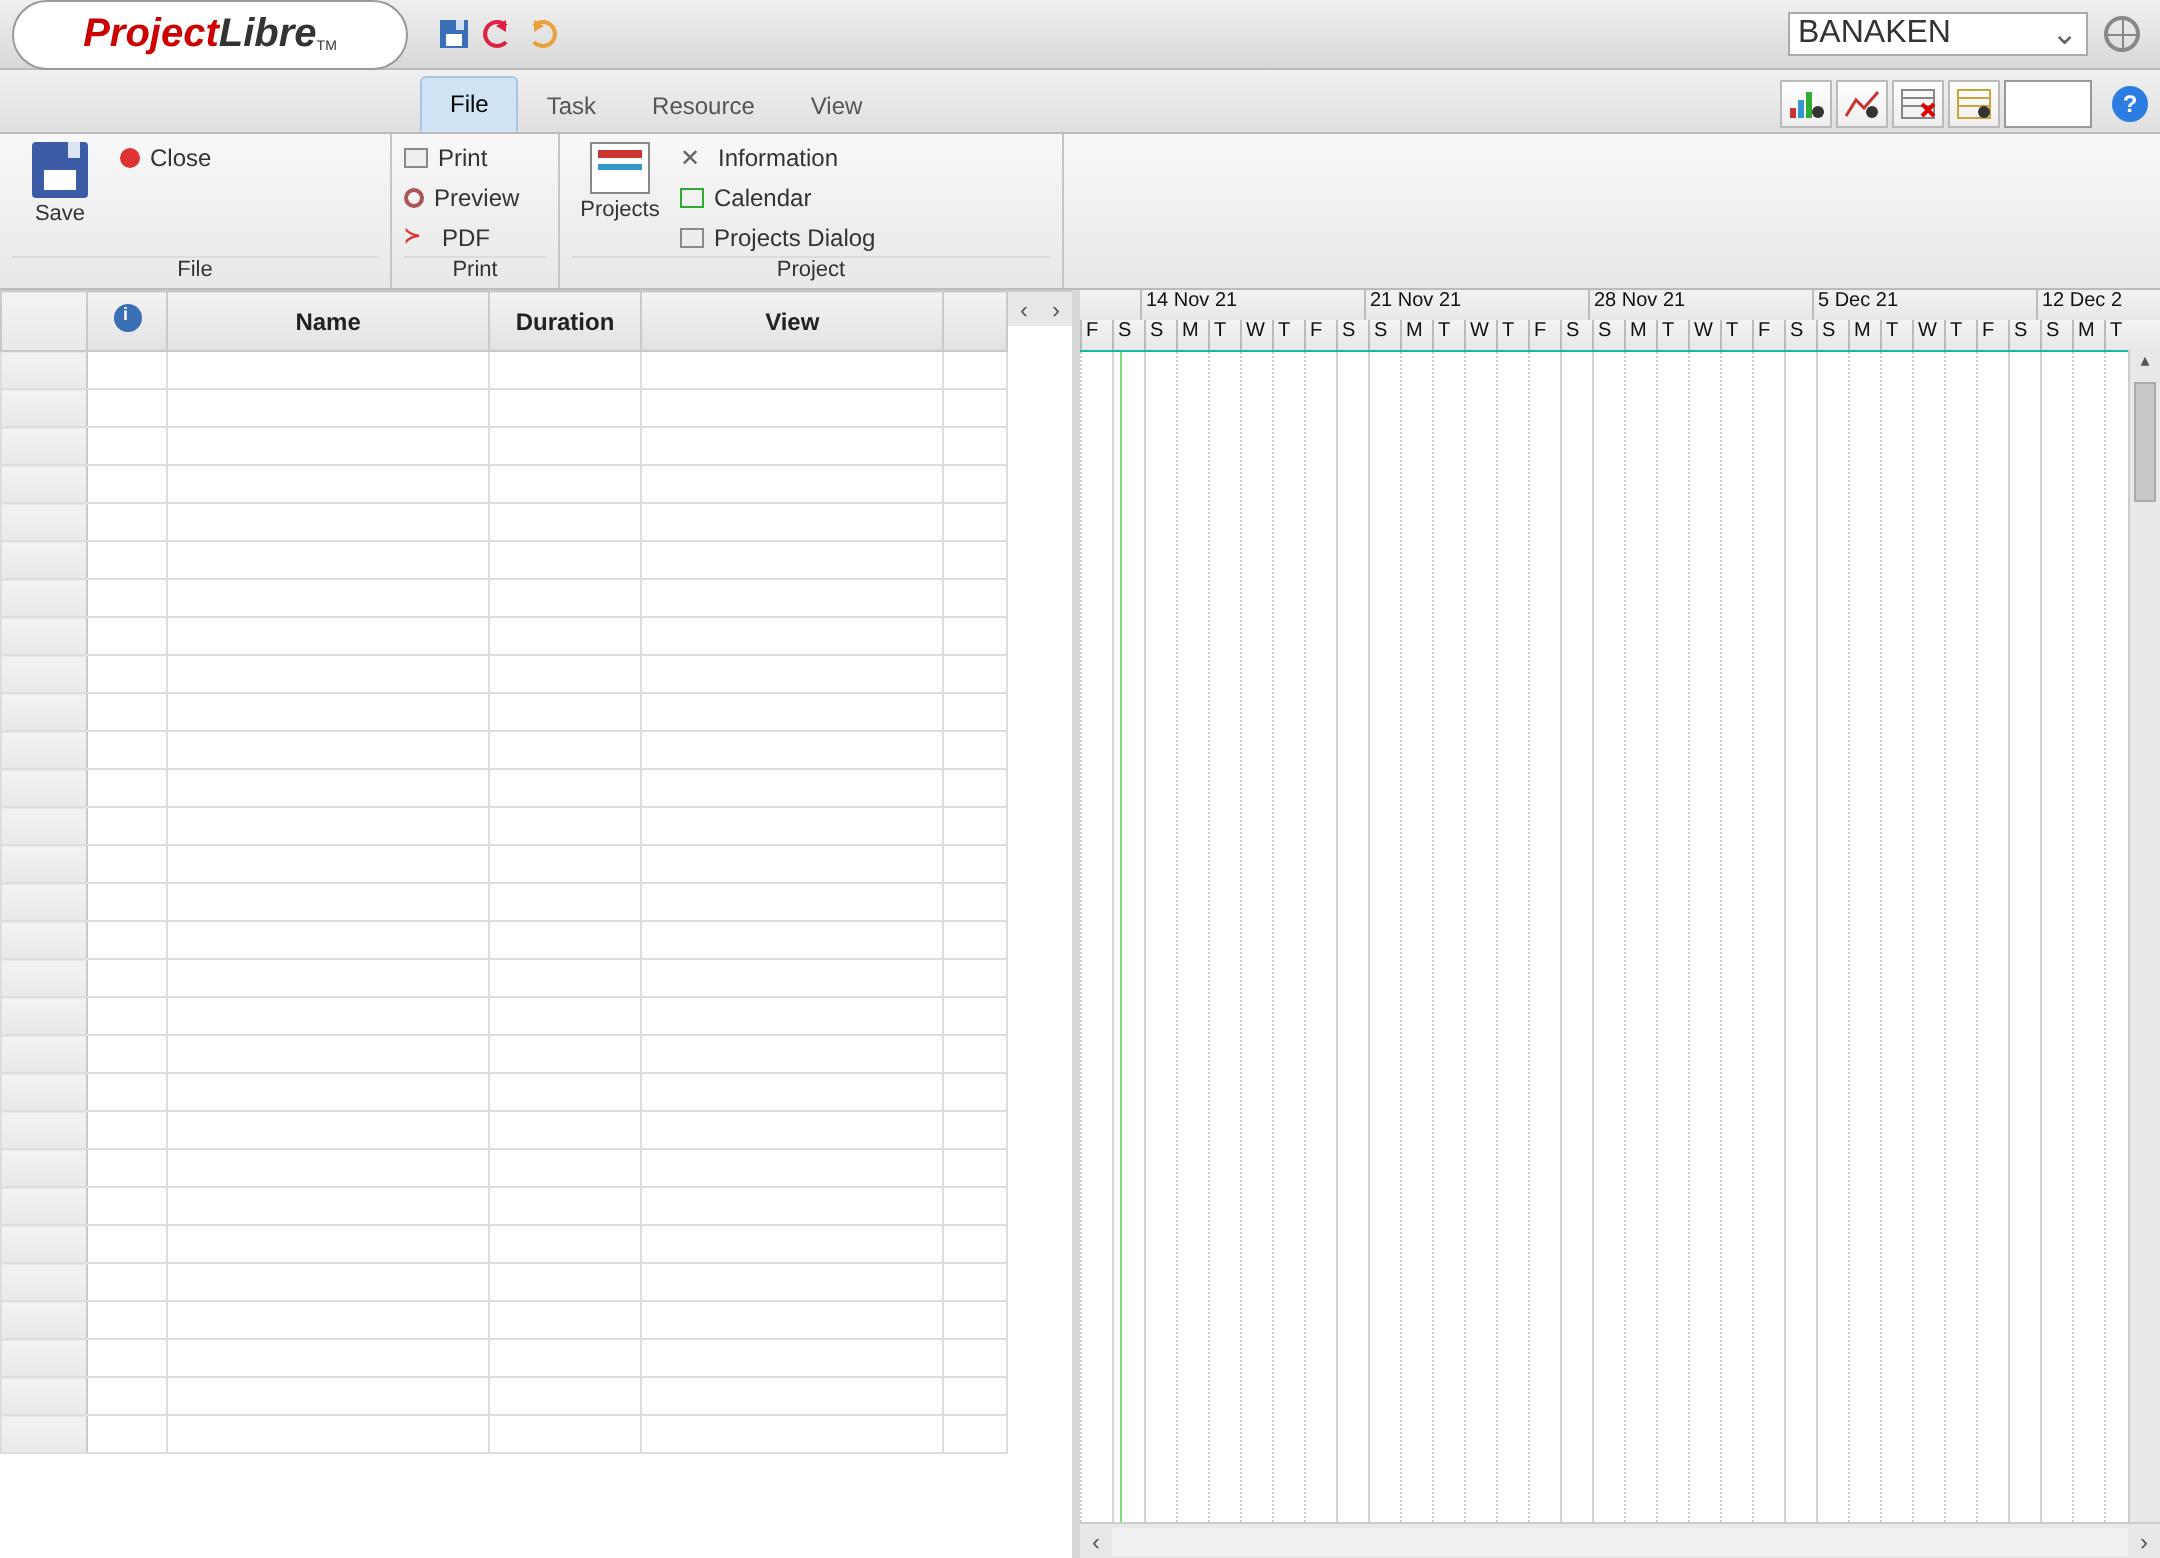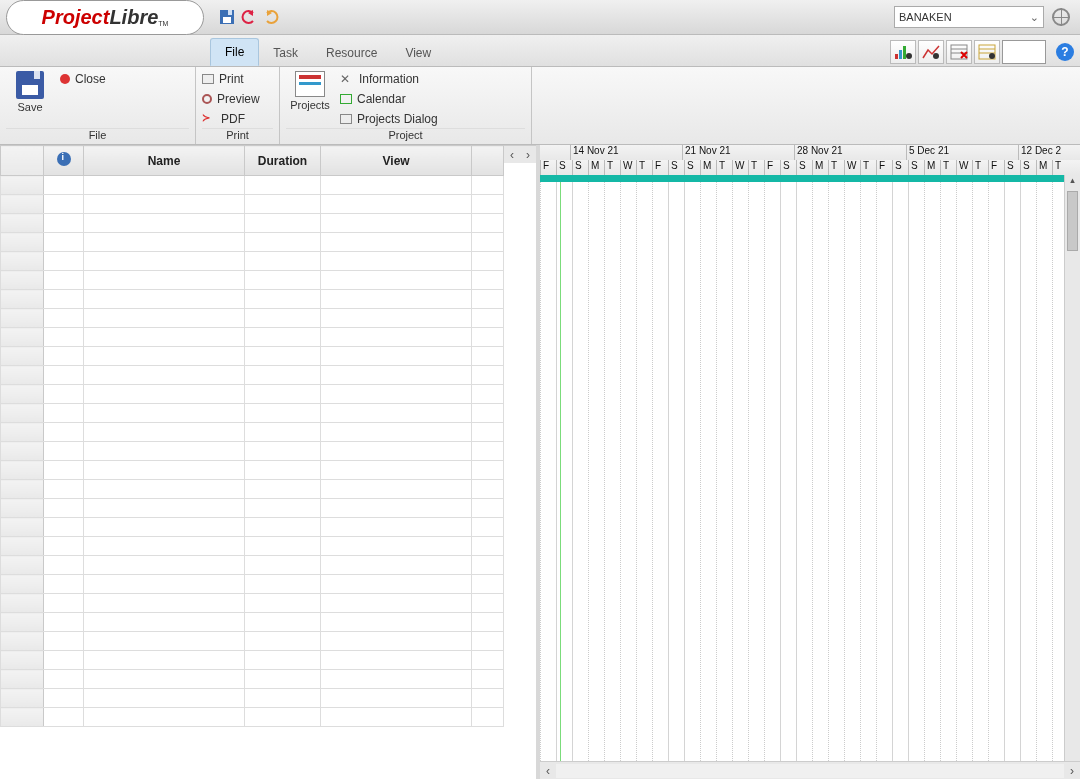--- a/index.html
+++ b/index.html
@@ -33,21 +33,21 @@
   }
   .logo-project { color: #c00; font-weight: bold; font-size: 20px; font-style: italic;}
   .logo-libre   { color: #333; font-weight: bold; font-size: 20px; font-style: italic;}
   .logo-tm      { color: #333; font-size: 7px; position: relative; top:6px;}
   .qat { display:flex; gap:4px; margin-left:8px; }
   .qat .icon { width:18px; height:18px; display:flex; align-items:center; justify-content:center;}
   .topbar-right { margin-left:auto; display:flex; align-items:center; gap:8px; padding-right:10px;}
   .combo {
     width: 150px; height: 22px; background:#fff; border:1px solid #aaa;
     display:flex; align-items:center; justify-content:space-between;
-    padding:0 4px; font-size:11px;margin-left:12px;
+    padding:0 4px; font-size:16px;margin-left:12px;
   }
   .combo .chev { color:#666; }
   .globe-icon { width:18px; height:18px; border:2px solid #888; border-radius:50%; position:relative;}
   .globe-icon::before { content:""; position:absolute; left:7px; top:-2px; width:1px; height:18px; background:#888;}
   .globe-icon::after  { content:""; position:absolute; top:7px; left:-2px; height:1px; width:18px; background:#888;}
 
   
   .tabs-row {
     height: 32px;
     background: linear-gradient(#f0f0f0, #e0e0e0);
@@ -124,21 +124,21 @@
   .extra-col{width:34px;}
   .info-hdr-ico{width:14px;height:14px;border-radius:50%;background:#3b6fb5;display:inline-block;position:relative;}
   .info-hdr-ico::after{content:"i";color:#fff;font-size:9px;font-weight:bold;position:absolute;left:5px;top:0;}
 
   .left-scroll-area{ flex:1; overflow:hidden; }
   .hscroll { height:18px; background:#e8e8e8; border-top:1px solid #ccc; display:flex; align-items:center;}
   .hscroll .arrow{ width:16px; text-align:center; color:#555;}
   .hscroll .track{ flex:1; background:#f0f0f0; height:14px; position:relative;}
 
   
-  .timeline-hdr { border-bottom:7px solid #14b8a6; }
+  .timeline-hdr { border-bottom:1px solid #14b8a6; }
   .timeline-row { display:flex; height:15px; font-size:10px; color:#111; background:linear-gradient(#f3f3f3,#e8e8e8);}
   .timeline-row .cell { border-left:1px solid #bbb; padding-left:2px; white-space:nowrap; overflow:hidden;}
   .timeline-row.top .cell { width:112px; }
   .timeline-row.top .cell.first { width:30px; border-left:none;}
   .timeline-row.top .cell.last { width:60px;}
   .timeline-row.bot .cell { width:16px; text-align:left;}
   .gantt-body { flex:1; position:relative; background:#fff; overflow:hidden;}
   .vline { position:absolute; top:0; bottom:0; border-left:1px dotted #ccc;}
   .vline.solid{ border-left:1px solid #d4d4d4;}
   .vline.green{ border-left:1px solid #7bdc7b;}

